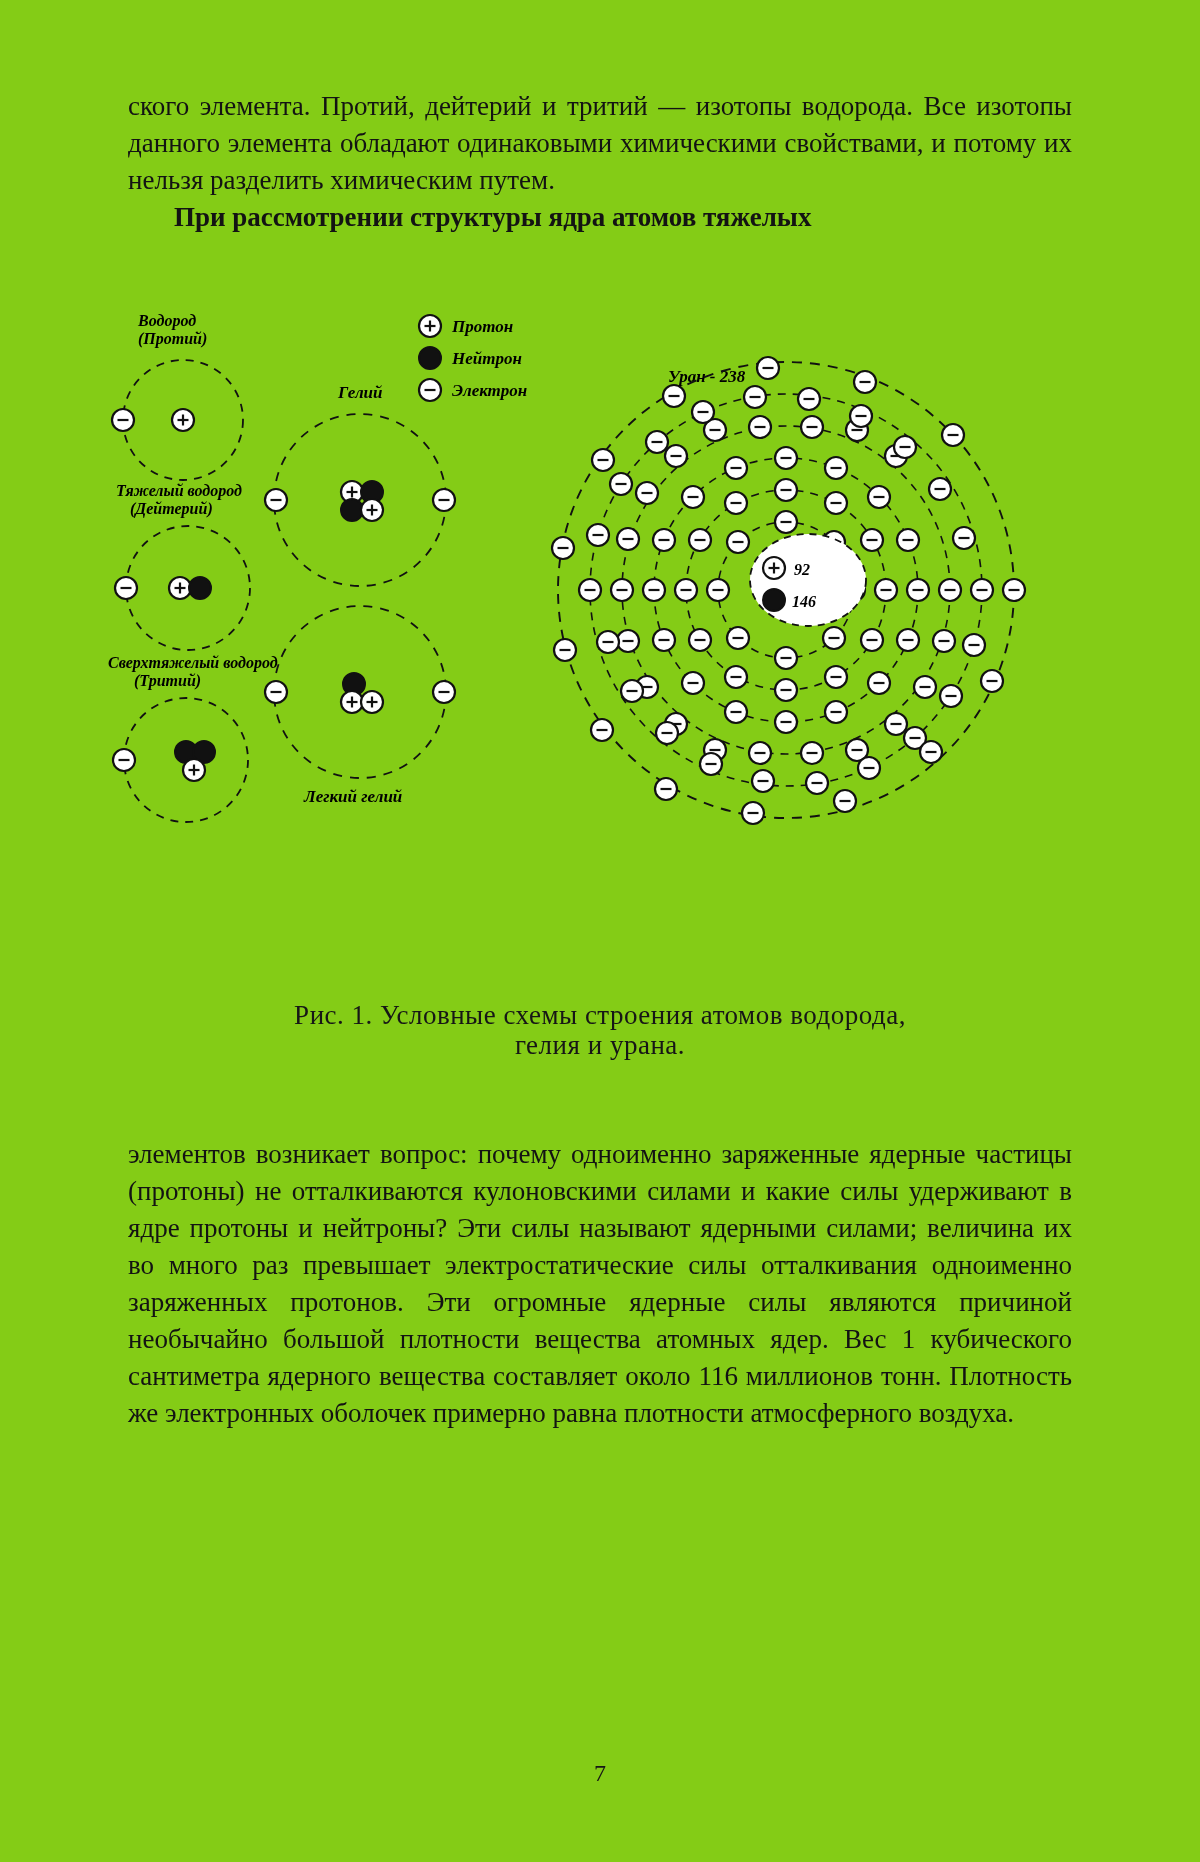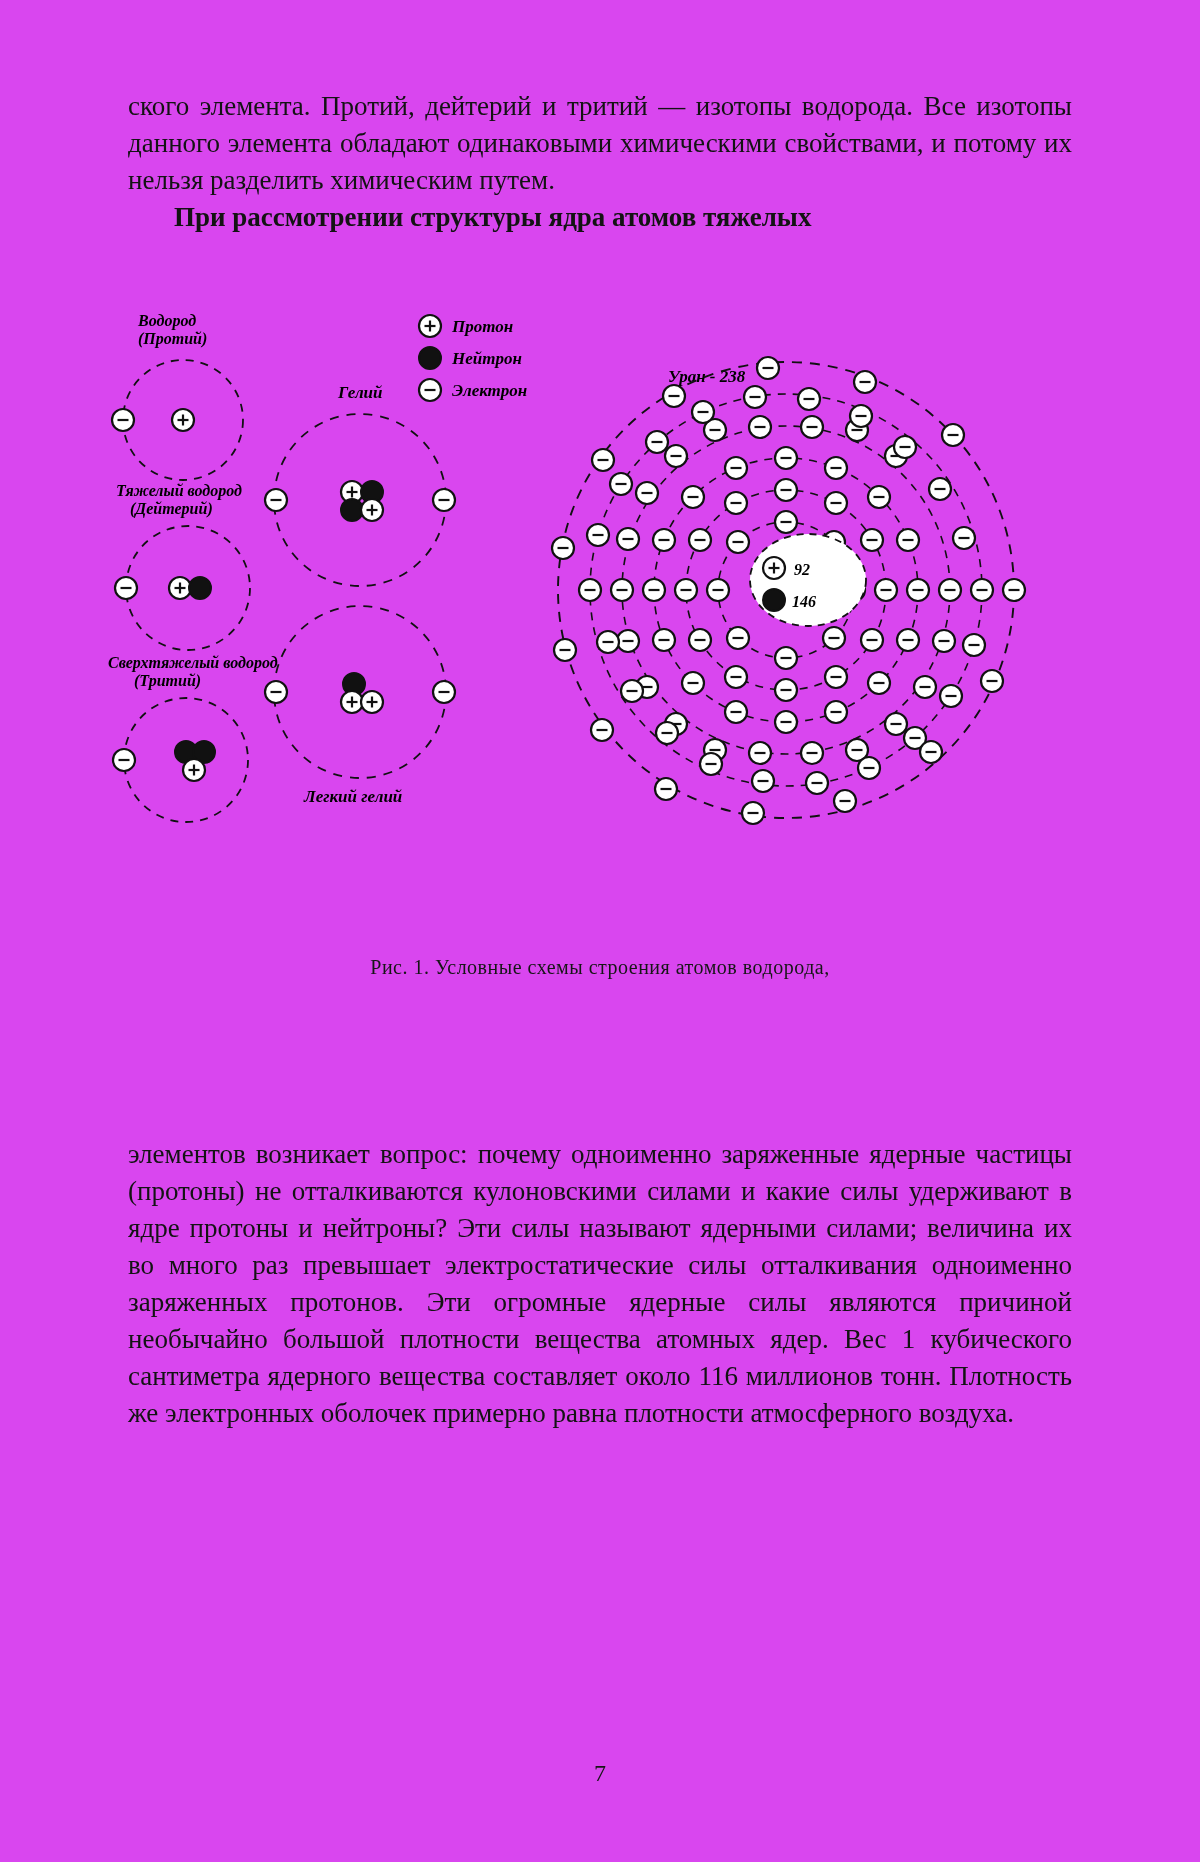--- a/index.html
+++ b/index.html
@@ -13,21 +13,21 @@
     position: relative;
     font-family: "Liberation Serif", serif;
     color: #111111;
     overflow: hidden;
   }
   .page {
     position: absolute;
     left: 0; top: 0;
     width: 1200px;
     height: 1862px;
-    background: #d946ef;
+    background: #84cc16;
   }
   .textblock {
     position: absolute;
     left: 128px;
     width: 944px;
     font-size: 27px;
     line-height: 37px;
     text-align: justify;
     color: #131313;
   }
@@ -37,23 +37,23 @@
   .indent {
     text-indent: 46px;
     font-weight: bold;
   }
   #top-text { top: 88px; }
   #bottom-text { top: 1136px; }
   .figure-caption {
     position: absolute;
     left: 128px;
     width: 944px;
-    top: 952px;
+    top: 1000px;
     text-align: center;
-    font-size: 20px;
+    font-size: 27px;
     line-height: 30px;
     letter-spacing: 0.5px;
     color: #161616;
   }
   .page-number {
     position: absolute;
     left: 0;
     width: 1200px;
     top: 1760px;
     text-align: center;
@@ -513,20 +513,21 @@
               <use href="#neutronSym"></use>
             </g>
           <text x="684" y="307" font-size="16" font-style="italic" font-weight="bold">146</text>
         </g>
       </g>
     </svg>
   </div>
 
   <div class="figure-caption">
     <div>Рис. 1. Условные схемы строения атомов водорода,</div>
+    <div>гелия и урана.</div>
   </div>
 
   <div class="textblock" id="bottom-text">
     <p>элементов возникает вопрос: почему одноименно заряженные ядерные частицы (протоны) не отталкиваются кулоновскими силами и какие силы удерживают в ядре протоны и нейтроны? Эти силы называют ядерными силами; величина их во много раз превышает электростатические силы отталкивания одноименно заряженных протонов. Эти огромные ядерные силы являются причиной необычайно большой плотности вещества атомных ядер. Вес 1 кубического сантиметра ядерного вещества составляет около 116 миллионов тонн. Плотность же электронных оболочек примерно равна плотности атмосферного воздуха.</p>
   </div>
 
   <div class="page-number">7</div>
 </div>
 
 </body></html>

